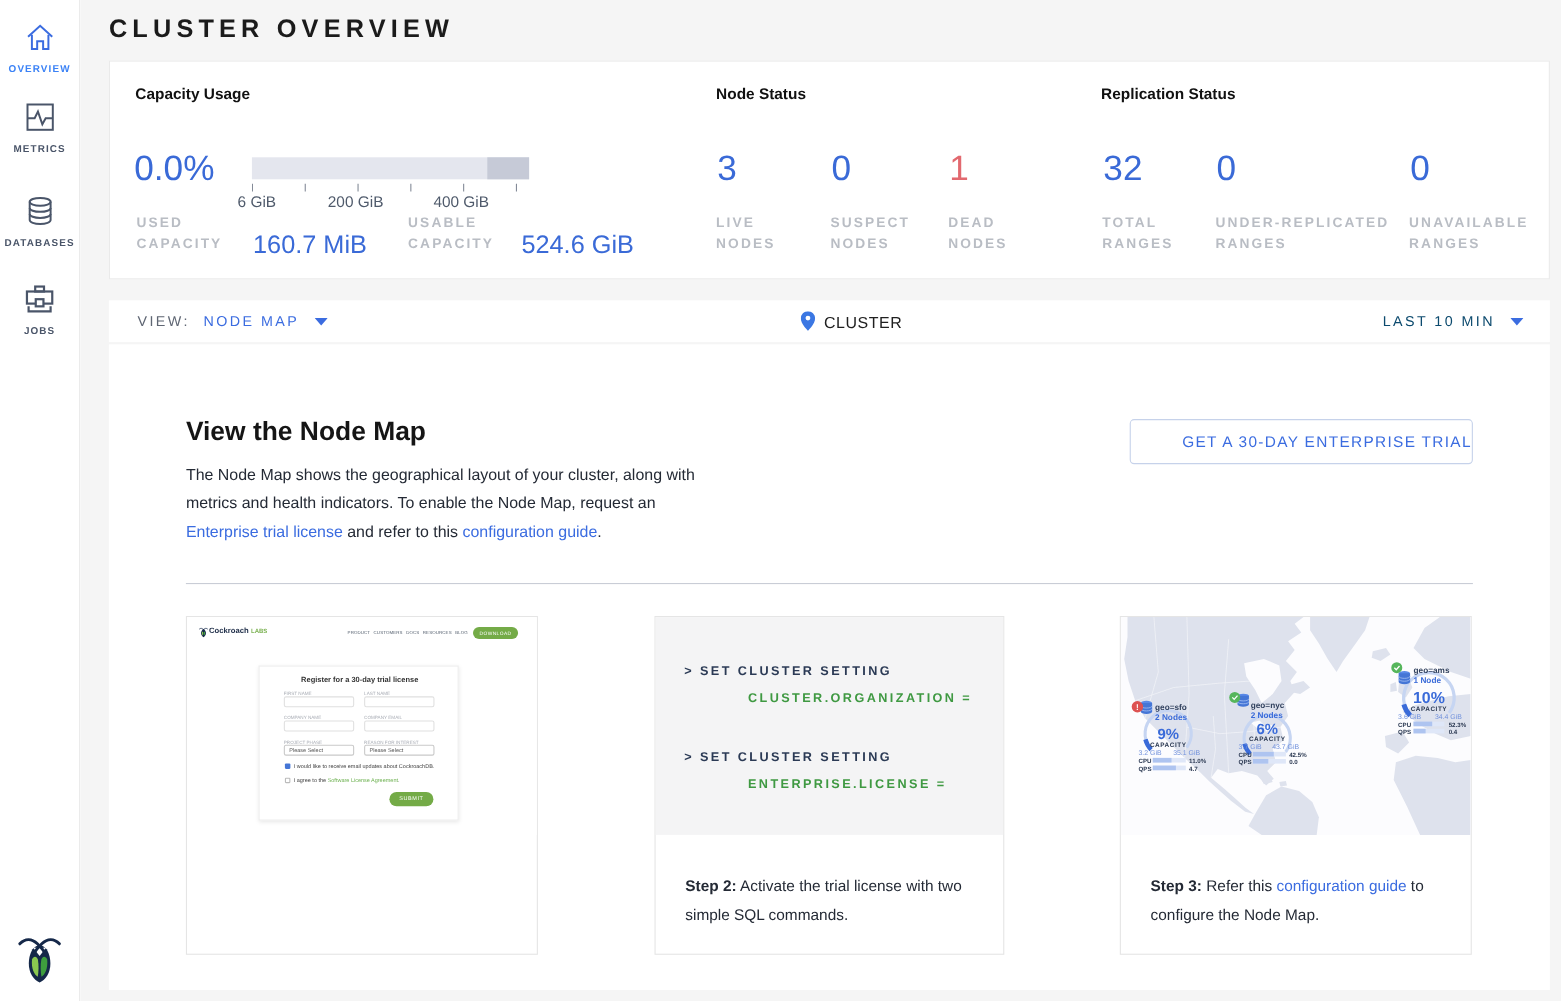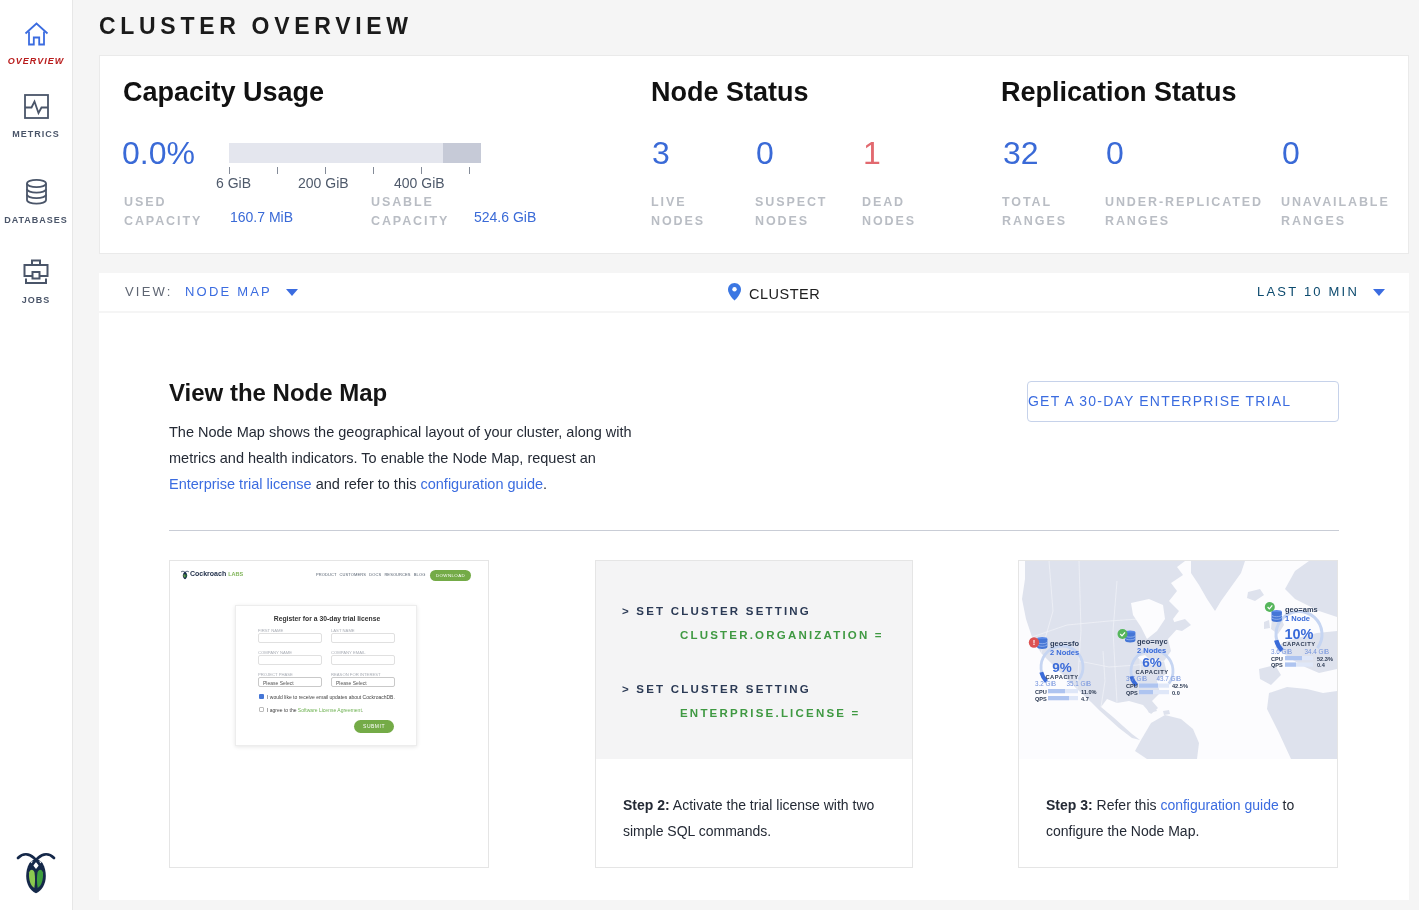--- a/index.html
+++ b/index.html
@@ -1,27 +1,27 @@
 <!DOCTYPE html>
 <html><head>
 <meta charset="utf-8">
 <style>
 * { margin:0; padding:0; box-sizing:border-box; }
 html,body { width:1419px; height:910px; font-family:"Liberation Sans", sans-serif; background:#f5f5f5; overflow:hidden; }
 .sidebar { position:fixed; left:0; top:0; width:73px; height:910px; background:#fff; border-right:1px solid #e7e7e7; z-index:10; }
 .nav-item { position:absolute; left:0; width:72px; text-align:center; color:#4a5569; }
 .nav-item .lbl { font-size:9px; letter-spacing:1px; font-weight:bold; margin-top:5px; }
-.nav-item.active { color:#b91c1c;font-style:italic; }
+.nav-item.active { color:#3b82f6; }
 .pagetitle { position:absolute; left:99px; top:13px; font-size:23px; font-weight:bold; letter-spacing:4.7px; color:#1b1b1b; }
 .panel { position:absolute; background:#fff; }
 .summary { left:99px; top:55px; width:1310px; height:199px; border:1px solid #eaeaea; }
-.sec-title { position:absolute; font-size:27px; color:#111; font-weight:bold; }
+.sec-title { position:absolute; font-size:14px; color:#111; font-weight:bold; }
 .bignum { position:absolute; font-size:32px; color:#3a6ad7; line-height:32px; }
 .cap-label { position:absolute; font-size:12.5px; letter-spacing:1.9px; color:#b9bdc4; line-height:19px; font-weight:bold; }
-.bluenum { position:absolute; font-size:14px; color:#3a6ad7; }
+.bluenum { position:absolute; font-size:23px; color:#3a6ad7; }
 .toolbar { left:99px; top:273px; width:1310px; height:38px; }
 .content { left:99px; top:313px; width:1310px; height:587px; }
 .card { position:absolute; top:247px; width:320px; height:308px; border:1px solid #e5e5e5; background:#fff; }
 .steptext { position:absolute; left:27px; top:231px; right:17px; font-size:14px; color:#242a35; line-height:26px; }
 .steptext b { font-weight:bold; }
 .link { color:#3b6ce0;margin-top:32px; }
 .code-line { position:absolute; font-size:11.5px; font-weight:bold; letter-spacing:2.2px; color:#2b3a55; white-space:nowrap; }
 .code-green { color:#3f9942; }
 </style>
 </head>
@@ -127,21 +127,21 @@
   <div style="position:absolute; left:650px; top:13px; font-size:14.5px; letter-spacing:0.5px; color:#202020;">CLUSTER</div>
   <div style="position:absolute; left:1158px; top:11px; font-size:13px; letter-spacing:2.2px; color:#0c4a6e;">LAST 10 MIN</div>
   <svg style="position:absolute; left:1274px; top:16px;" width="12" height="8">
       <path d="M0 0 H12 L6 7 Z" fill="#3b6ce0"></path>
     </svg>
 </div>
 
 <div class="panel content">
   <div style="position:absolute; left:70px; top:66px; font-size:24px; font-weight:bold; color:#151515;">View the Node Map</div>
   <div style="position:absolute; left:70px; top:106px; font-size:14.5px; color:#242a35; line-height:26px; width:470px;">The Node Map shows the geographical layout of your cluster, along with metrics and health indicators. To enable the Node Map, request an <span class="link">Enterprise trial license</span> and refer to this <span class="link">configuration guide</span>.</div>
-  <div style="position:absolute; left:928px; top:68px; width:312px; height:41px; border:1px solid #c6d2ea; border-radius:4px; background:#fff; text-align:left; line-height:39px; font-size:14px; letter-spacing:1.2px; color:#3b6ce0;">GET A 30-DAY ENTERPRISE TRIAL</div>
+  <div style="position:absolute; left:928px; top:68px; width:312px; height:41px; border:1px solid #c6d2ea; border-radius:4px; background:#fff; text-align:right; line-height:39px; font-size:14px; letter-spacing:1.2px; color:#3b6ce0;">GET A 30-DAY ENTERPRISE TRIAL</div>
   <div style="position:absolute; left:70px; top:217px; width:1170px; border-top:1px solid #c9cdd6;"></div>
 
   <div class="card" style="left:70px;">
     <div id="mini1" style="position:absolute; left:0; top:0; width:318px; height:198px; background:#fff; overflow:hidden;">
 
       <svg style="position:absolute; left:11px; top:8px;" width="8" height="11" viewBox="0 0 38 50">
         <path d="M1.5 12 C7 7.5 13 8.5 19 15.5 C25 8.5 31 7.5 36.5 12" fill="none" stroke="#152849" stroke-width="3.2" stroke-linecap="round"></path>
         <path d="M19 11 C11.5 17.5 8.5 23.5 8.5 30 C8.5 38.5 13.5 45.5 19 47.5 C24.5 45.5 29.5 38.5 29.5 30 C29.5 23.5 26.5 17.5 19 11 Z" fill="#152849"></path>
         <path d="M12.3 25.5 C14 23.3 16.2 23.3 17.2 25.7 C18.1 30.2 18 36.5 17 40.8 C14 39.6 11.2 33.5 12.3 25.5 Z" fill="#8bc850"></path>
         <path d="M25.7 25.5 C24 23.3 21.8 23.3 20.8 25.7 C19.9 30.2 20 36.5 21 40.8 C24 39.6 26.8 33.5 25.7 25.5 Z" fill="#3e9e3e"></path>

